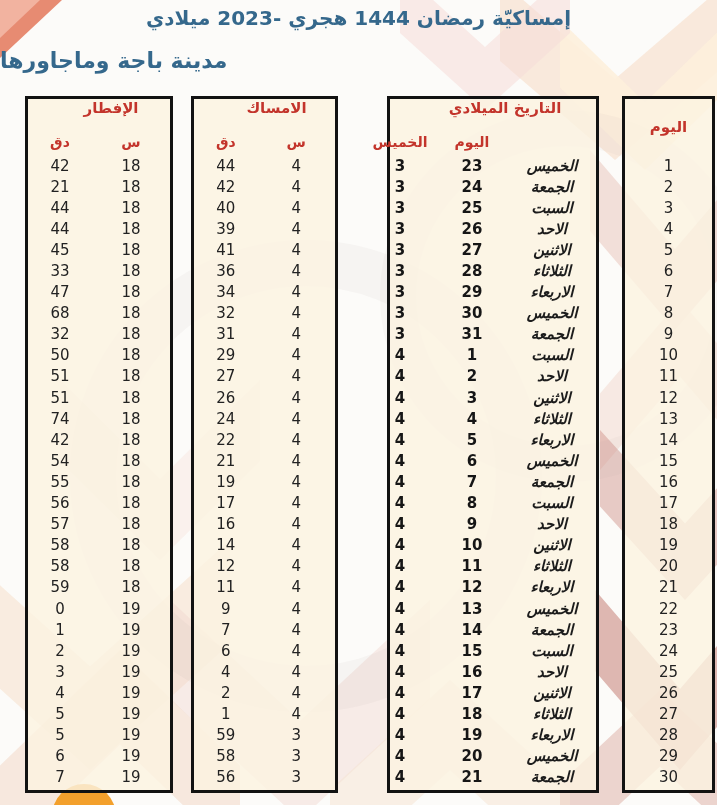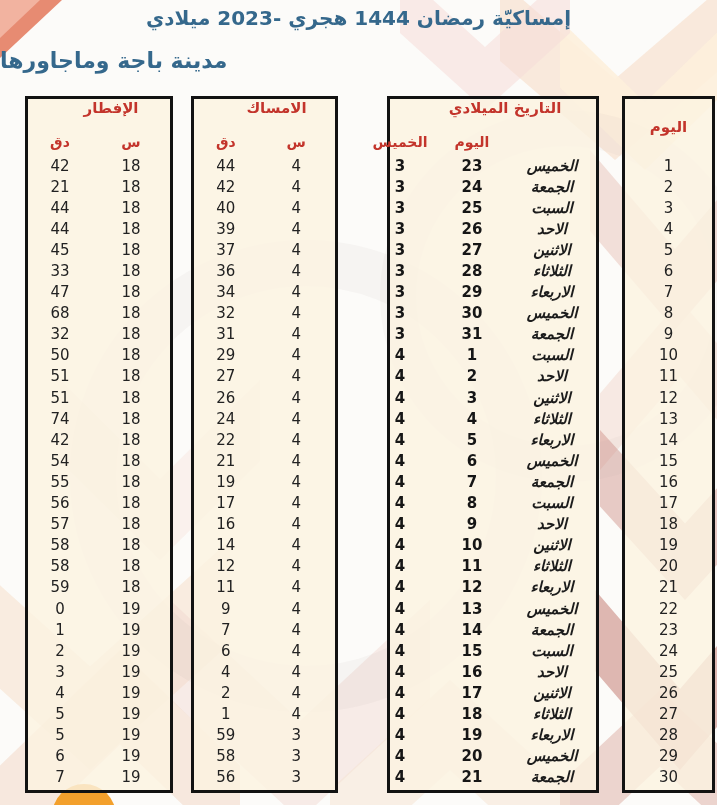--- a/index.html
+++ b/index.html
@@ -427,21 +427,21 @@
           <span class="cell">40</span>
         </div>
 
         <div class="row cols2">
           <span class="cell">4</span>
           <span class="cell">39</span>
         </div>
 
         <div class="row cols2">
           <span class="cell">4</span>
-          <span class="cell">37</span>
+          <span class="cell">41</span>
         </div>
 
         <div class="row cols2">
           <span class="cell">4</span>
           <span class="cell">36</span>
         </div>
 
         <div class="row cols2">
           <span class="cell">4</span>
           <span class="cell">34</span>

